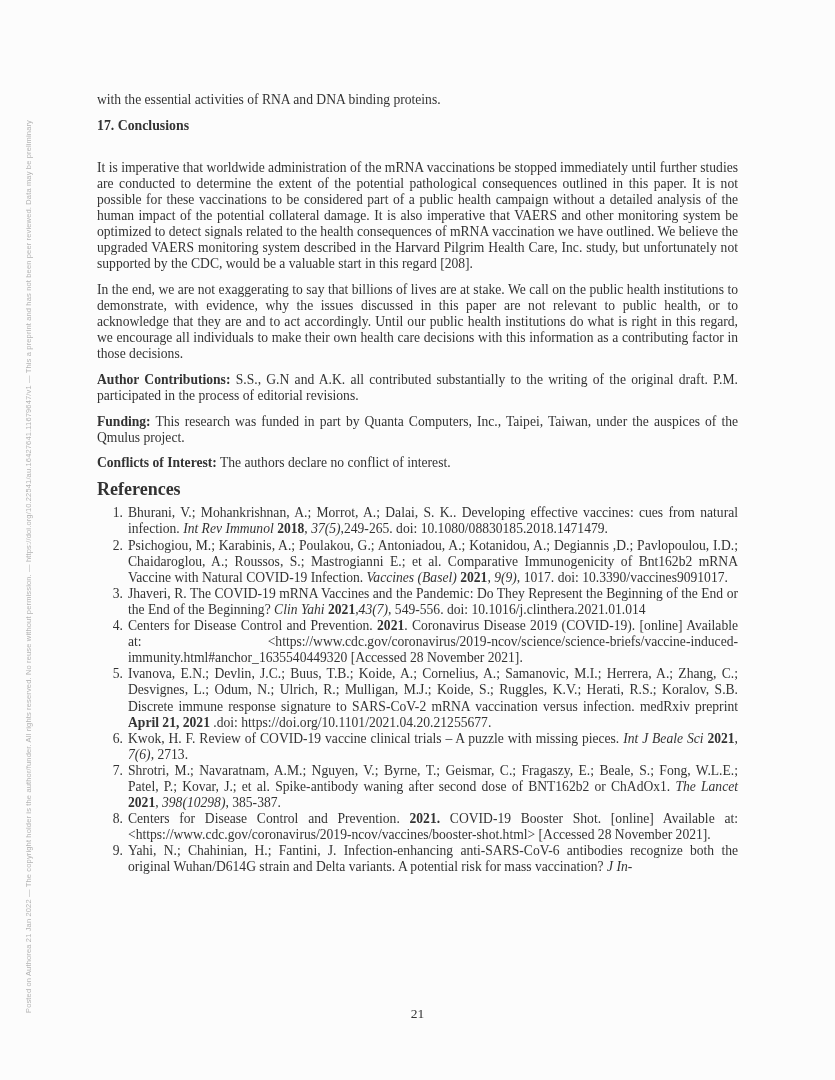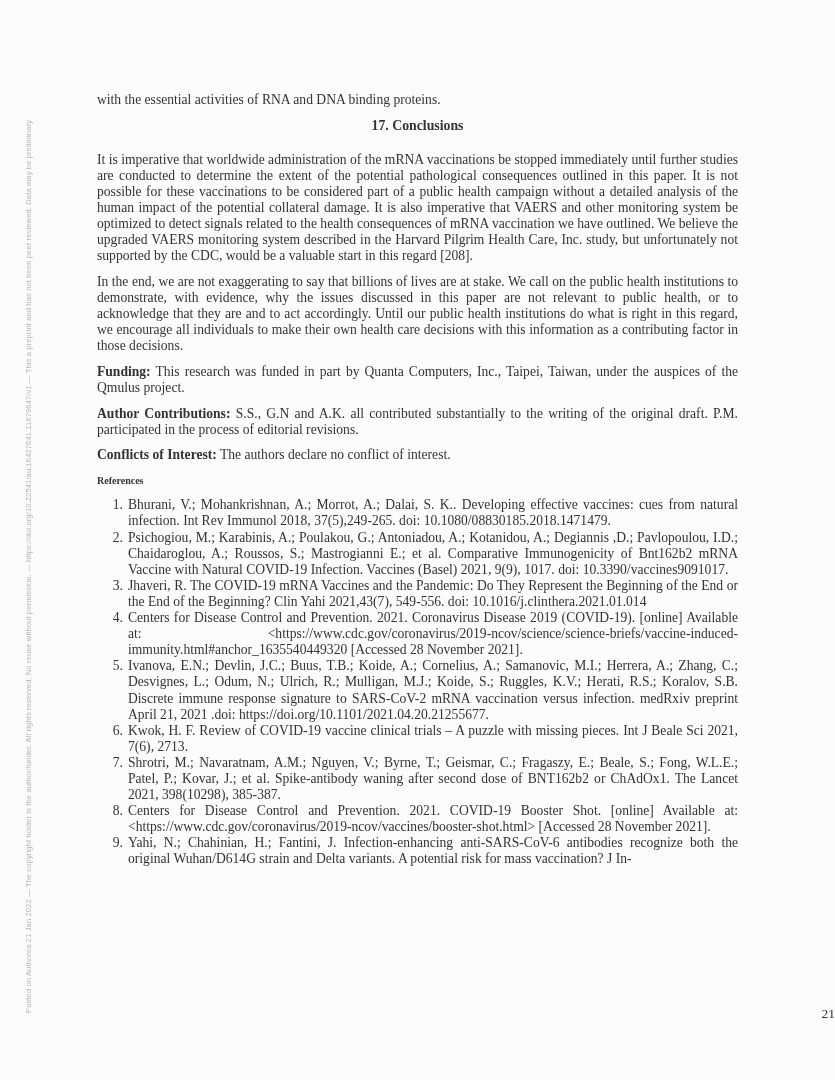--- a/index.html
+++ b/index.html
@@ -40,53 +40,53 @@
     width: 641px;
     font-size: 13.6px;
     line-height: 16.1px;
     text-align: justify;
   }
   .content p { margin: 0 0 9.5px 0; }
   .intro-fragment { text-align: left; }
   h2.section-heading {
     font-size: 13.8px;
     font-weight: bold;
-    margin: 0 0 18px 0;
-    text-align: center;
+    margin: 0 0 26px 0;
+    text-align: left;
   }
   h3.refs-heading {
-    font-size: 10px;
+    font-size: 18px;
     font-weight: bold;
     margin: 0 0 8.5px 0;
     text-align: left;
   }
   ol.refs {
     list-style: none;
     margin: 0;
     padding: 0;
   }
   ol.refs li {
     position: relative;
     padding-left: 31px;
     text-align: justify;
   }
   .ref-num {
     position: absolute;
     left: 6px;
     width: 20px;
     text-align: right;
   }
-  .seg-i { }
-  .seg-b { font-weight: normal; }
+  .seg-i { font-style: italic; }
+  .seg-b { font-weight: bold; }
   .page-number {
     position: absolute;
     bottom: 58px;
     left: 0;
     width: 835px;
-    text-align: right;
+    text-align: center;
     font-size: 13.5px;
     color: #333333;
   }
 </style>
 </head>
 <body>
 
 <div class="page">
 
   <div class="watermark">Posted on Authorea 21 Jan 2022 — The copyright holder is the author/funder. All rights reserved. No reuse without permission. — https://doi.org/10.22541/au.16427641.11679647/v1 — This a preprint and has not been peer reviewed. Data may be preliminary</div>
@@ -94,23 +94,23 @@
   <div class="content">
 
     <p class="intro-fragment">with the essential activities of RNA and DNA binding proteins.</p>
 
     <h2 class="section-heading">17. Conclusions</h2>
 
     <p>It is imperative that worldwide administration of the mRNA vaccinations be stopped immediately until further studies are conducted to determine the extent of the potential pathological consequences outlined in this paper. It is not possible for these vaccinations to be considered part of a public health campaign without a detailed analysis of the human impact of the potential collateral damage. It is also imperative that VAERS and other monitoring system be optimized to detect signals related to the health consequences of mRNA vaccination we have outlined. We believe the upgraded VAERS monitoring system described in the Harvard Pilgrim Health Care, Inc. study, but unfortunately not supported by the CDC, would be a valuable start in this regard [208].</p>
 
     <p>In the end, we are not exaggerating to say that billions of lives are at stake. We call on the public health institutions to demonstrate, with evidence, why the issues discussed in this paper are not relevant to public health, or to acknowledge that they are and to act accordingly. Until our public health institutions do what is right in this regard, we encourage all individuals to make their own health care decisions with this information as a contributing factor in those decisions.</p>
 
+    <p><b>Author Contributions:</b> <span>S.S., G.N and A.K. all contributed substantially to the writing of the original draft. P.M. participated in the process of editorial revisions.</span></p>
+
     <p><b>Funding:</b> <span>This research was funded in part by Quanta Computers, Inc., Taipei, Taiwan, under the auspices of the Qmulus project.</span></p>
-
-    <p><b>Author Contributions:</b> <span>S.S., G.N and A.K. all contributed substantially to the writing of the original draft. P.M. participated in the process of editorial revisions.</span></p>
 
     <p><b>Conflicts of Interest:</b> <span>The authors declare no conflict of interest.</span></p>
 
     <h3 class="refs-heading">References</h3>
 
     <ol class="refs" id="refs">
         <li><span class="ref-num">1.</span><span><span>Bhurani, V.; Mohankrishnan, A.; Morrot, A.; Dalai, S. K.. Developing effective vaccines: cues from natural infection. </span><span class="seg-i">Int Rev Immunol</span><span> </span><span class="seg-b">2018</span><span>, </span><span class="seg-i">37(5)</span><span>,249-265. doi: 10.1080/08830185.2018.1471479.</span></span></li>
         <li><span class="ref-num">2.</span><span><span>Psichogiou, M.; Karabinis, A.; Poulakou, G.; Antoniadou, A.; Kotanidou, A.; Degiannis ,D.; Pavlopoulou, I.D.; Chaidaroglou, A.; Roussos, S.; Mastrogianni E.; et al. Comparative Immunogenicity of Bnt162b2 mRNA Vaccine with Natural COVID-19 Infection. </span><span class="seg-i">Vaccines (Basel)</span><span> </span><span class="seg-b">2021</span><span>, </span><span class="seg-i">9(9)</span><span>, 1017. doi: 10.3390/vaccines9091017.</span></span></li>
         <li><span class="ref-num">3.</span><span><span>Jhaveri, R. The COVID-19 mRNA Vaccines and the Pandemic: Do They Represent the Beginning of the End or the End of the Beginning? </span><span class="seg-i">Clin Yahi</span><span> </span><span class="seg-b">2021</span><span>,</span><span class="seg-i">43(7)</span><span>, 549-556. doi: 10.1016/j.clinthera.2021.01.014</span></span></li>
         <li><span class="ref-num">4.</span><span><span>Centers for Disease Control and Prevention. </span><span class="seg-b">2021</span><span>. Coronavirus Disease 2019 (COVID-19). [online] Available at: &lt;https://www.cdc.gov/coronavirus/2019-ncov/science/science-briefs/vaccine-induced-immunity.html#anchor_1635540449320 [Accessed 28 November 2021].</span></span></li>

